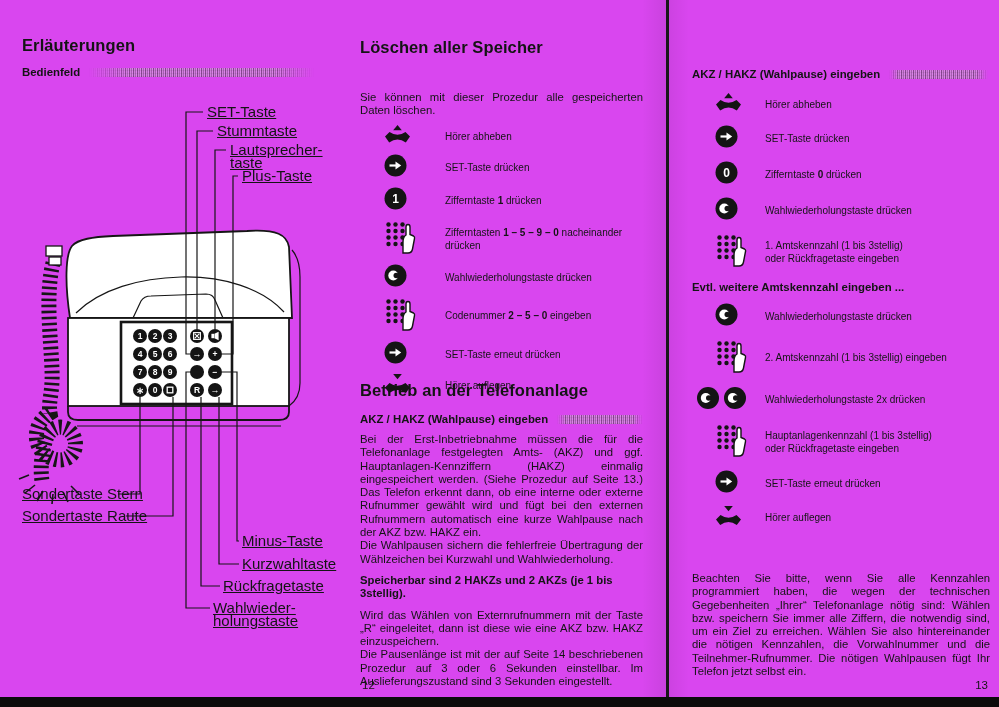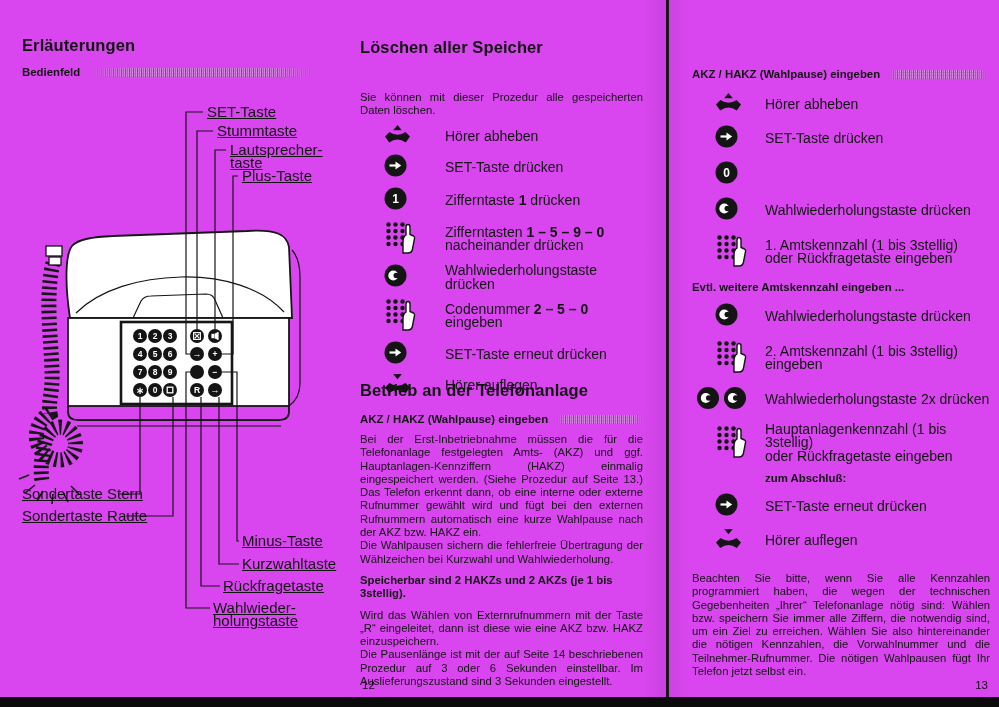--- a/index.html
+++ b/index.html
@@ -33,21 +33,21 @@
 
   
   .col{position:absolute;top:0;}
   .flow{position:absolute;}
   .step{display:flex;align-items:center;}
   .fm .step{margin-bottom:6px;}
   .fr .step{margin-bottom:9px;}
   .fm .ico{flex:0 0 85px;padding-left:24px;box-sizing:border-box;}
   .fr .ico{flex:0 0 73px;padding-left:23px;box-sizing:border-box;}
   .fr .ico.redial2{padding-left:4px;}
-  .txt{flex:1;font-size:14px;line-height:13.3px;white-space:pre-line;}
+  .txt{flex:1;font-size:10px;line-height:13.3px;white-space:pre-line;}
   .flow-heading{font-size:11.4px;font-weight:bold;margin:10px 0 10px;}
   .flow-subheading{font-size:11.4px;font-weight:bold;margin:8px 0 9px;padding-left:73px;}
   .pageno{position:absolute;font-size:11.5px;}
 </style>
 </head>
 <body>
 
 <div class="sheet">
 
   <div>
@@ -324,20 +324,21 @@
               <path d="M5.5 11.5 H12.5" stroke="#fff" stroke-width="2.2"></path>
               <path d="M11.5 7.4 L17.2 11.5 L11.5 15.6 Z" fill="#fff"></path>
             </svg></span>
           <span class="txt"><span>SET-Taste drücken</span></span>
         </div>
         <div class="step">
           <span class="ico"><svg width="23" height="23" viewBox="0 0 23 23">
               <circle cx="11.5" cy="11.5" r="11" fill="#141414"></circle>
               <text x="11.5" y="11.5" dy="0.36em" text-anchor="middle" font-size="12" font-weight="bold" fill="#fff" font-family="Liberation Sans, DejaVu Sans, sans-serif">0</text>
             </svg></span>
+          <span class="txt"><span>Zifferntaste </span><span class="b">0</span><span> drücken</span></span>
         </div>
         <div class="step">
           <span class="ico"><svg width="23" height="23" viewBox="0 0 23 23">
               <circle cx="11.5" cy="11.5" r="11" fill="#141414"></circle>
               <circle cx="9.3" cy="11.5" r="5" fill="#fff"></circle>
               <circle cx="12.3" cy="11.5" r="2.8" fill="#141414"></circle>
             </svg></span>
           <span class="txt"><span>Wahlwiederholungstaste drücken</span></span>
         </div>
         <div class="step">
@@ -413,21 +414,20 @@
               <circle cx="11.5" cy="17.5" r="2.2" fill="#141414"></circle>
               <circle cx="18.5" cy="17.5" r="2.2" fill="#141414"></circle>
               <circle cx="4.5" cy="24" r="2.2" fill="#141414"></circle>
               <circle cx="11.5" cy="24" r="2.2" fill="#141414"></circle>
               <circle cx="18.5" cy="24" r="2.2" fill="#141414"></circle>
               <path d="M19 33 L19 22 Q19 17 22 15 L22 7 Q22 4.5 24 4.5 Q26 4.5 26 7 L26 14.5 L29.5 16 Q31 16.8 30.5 18.5 L28.5 29 Q27.8 33 24 33 Z" fill="#fff" stroke="#141414" stroke-width="1.4"></path>
             </svg></span>
           <span class="txt"><span>Hauptanlagenkennzahl (1 bis 3stellig)
 oder Rückfragetaste eingeben</span></span>
         </div>
-        <div class="flow-subheading">zum Abschluß:</div>
         <div class="step">
           <span class="ico"><svg width="23" height="23" viewBox="0 0 23 23">
               <circle cx="11.5" cy="11.5" r="11" fill="#141414"></circle>
               <path d="M5.5 11.5 H12.5" stroke="#fff" stroke-width="2.2"></path>
               <path d="M11.5 7.4 L17.2 11.5 L11.5 15.6 Z" fill="#fff"></path>
             </svg></span>
           <span class="txt"><span>SET-Taste erneut drücken</span></span>
         </div>
         <div class="step">
           <span class="ico"><svg width="27" height="19" viewBox="0 0 27 19">

